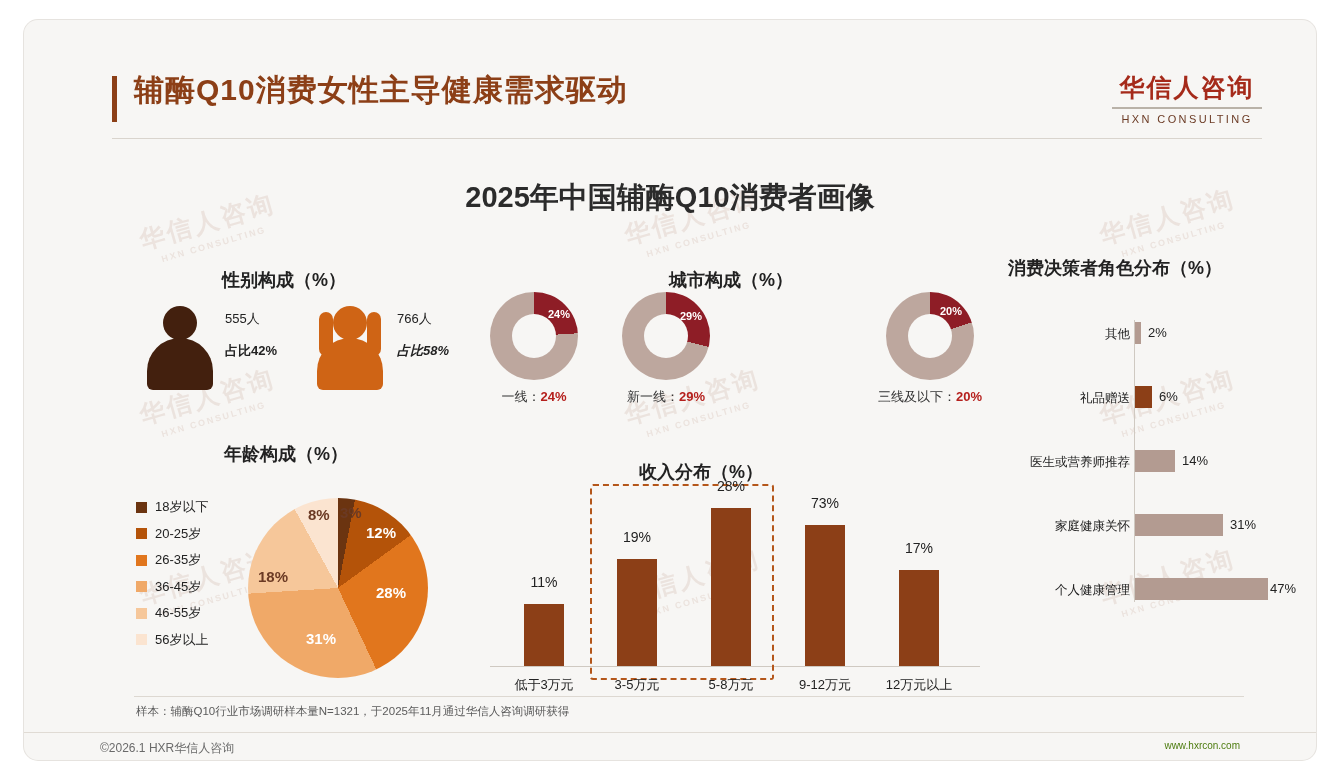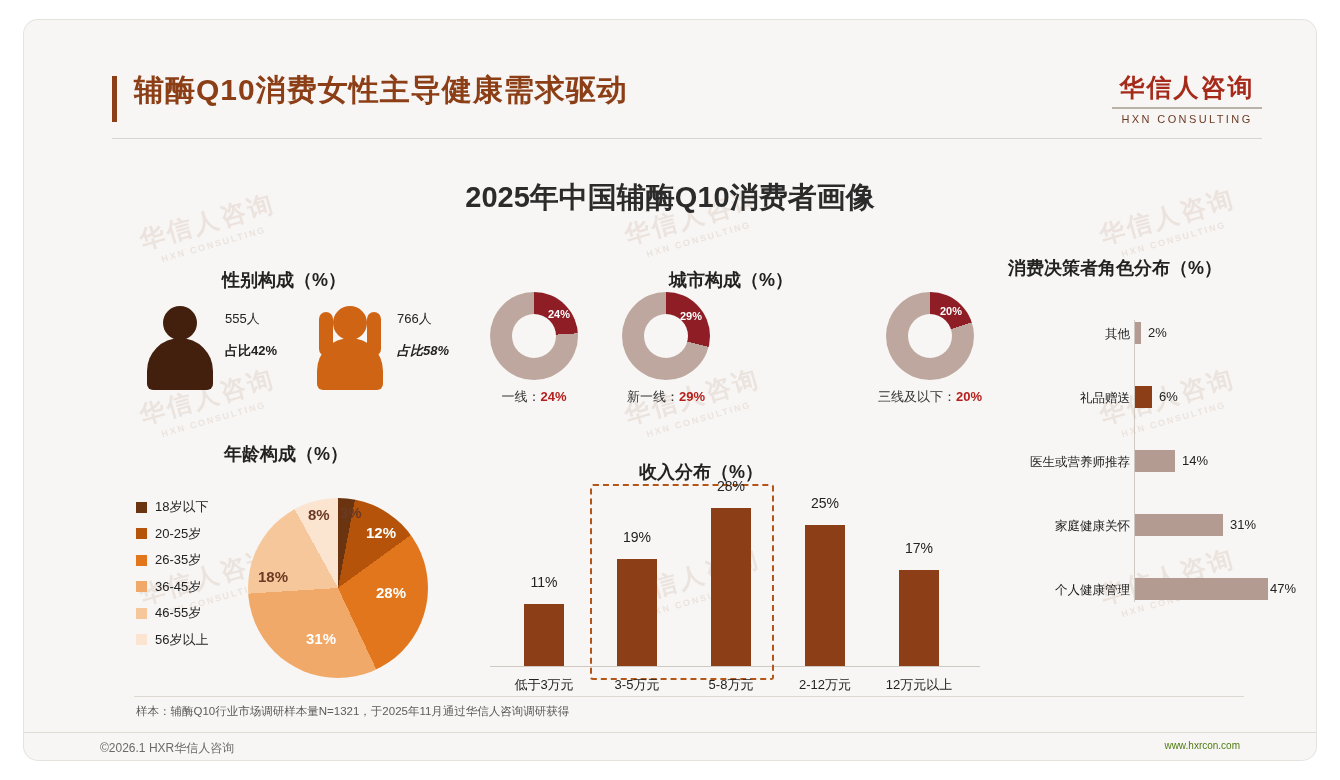--- a/index.html
+++ b/index.html
@@ -370,22 +370,22 @@
 
       <div class="bar-col" style="left:127px; height:107px; bottom:9px;"></div>
       <div class="bar-val" style="left:112px; top:39px;">19%</div>
       <div class="bar-cat" style="left:99px; top:186px;">3-5万元</div>
 
       <div class="bar-col" style="left:221px; height:158px; bottom:9px;"></div>
       <div class="bar-val" style="left:206px; top:-12px;">28%</div>
       <div class="bar-cat" style="left:193px; top:186px;">5-8万元</div>
 
       <div class="bar-col" style="left:315px; height:141px; bottom:9px;"></div>
-      <div class="bar-val" style="left:300px; top:5px;">25%</div>
-      <div class="bar-cat" style="left:287px; top:186px;">2-12万元</div>
+      <div class="bar-val" style="left:300px; top:5px;">73%</div>
+      <div class="bar-cat" style="left:287px; top:186px;">9-12万元</div>
 
       <div class="bar-col" style="left:409px; height:96px; bottom:9px;"></div>
       <div class="bar-val" style="left:394px; top:50px;">17%</div>
       <div class="bar-cat" style="left:381px; top:186px;">12万元以上</div>
     </div>
 
     <div class="sec-title" style="left:984px; top:236px;">消费决策者角色分布（%）</div>
 
     <div class="hbar-chart" style="left:984px; top:300px; width:290px; height:290px;">
       <div class="hbar-axis" style="left:126px; top:0; height:282px;"></div>

